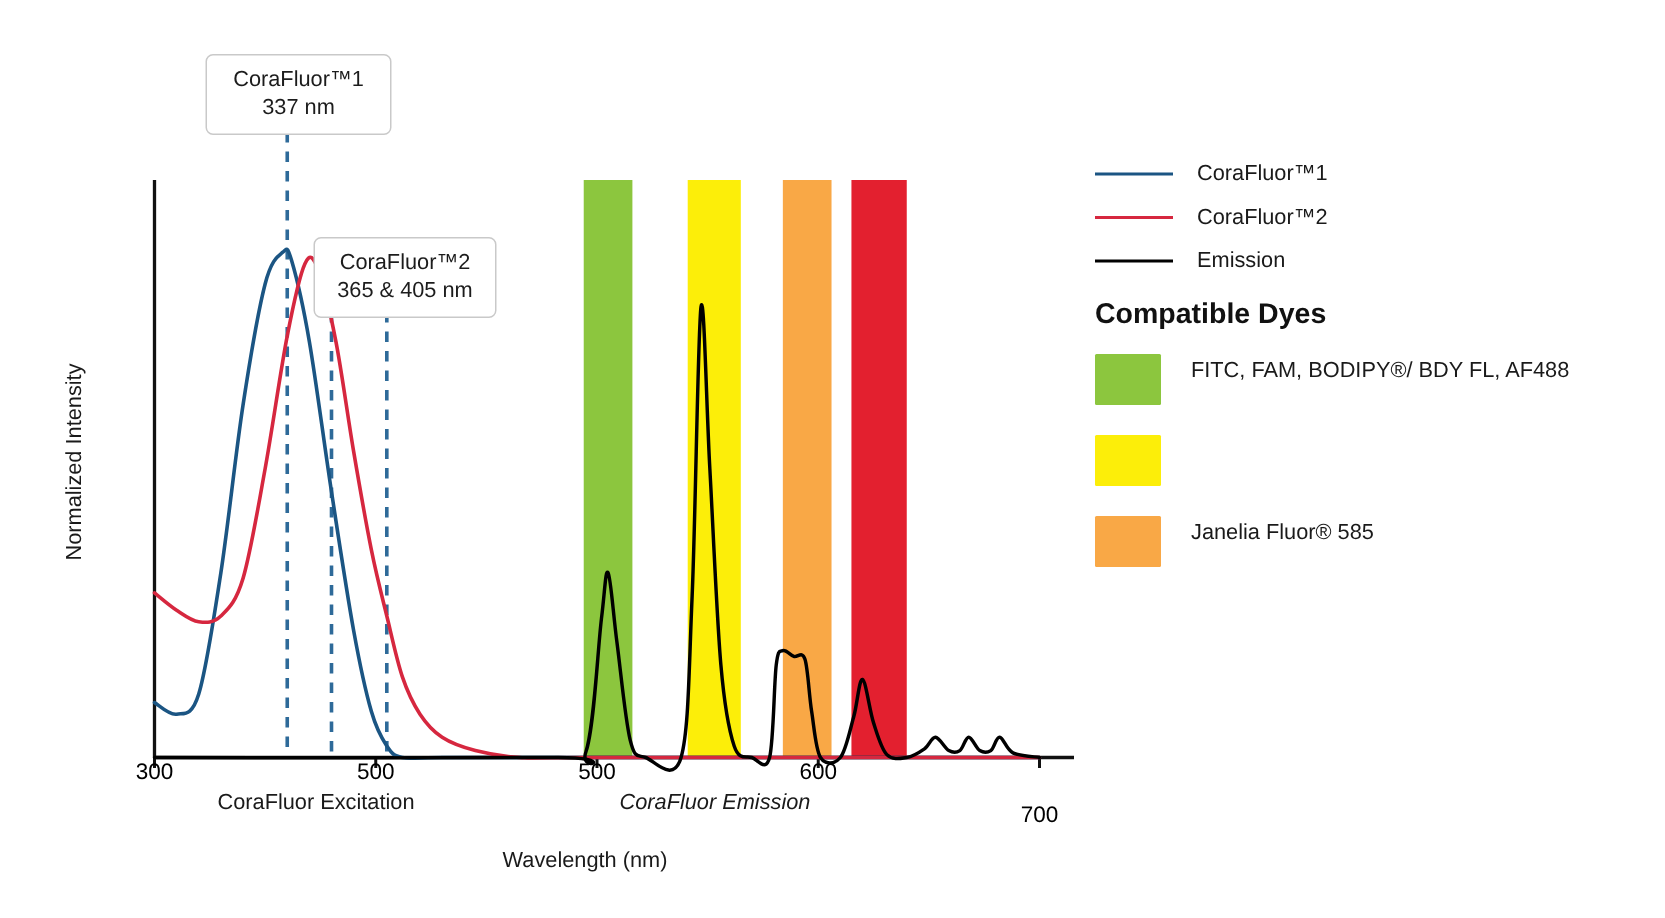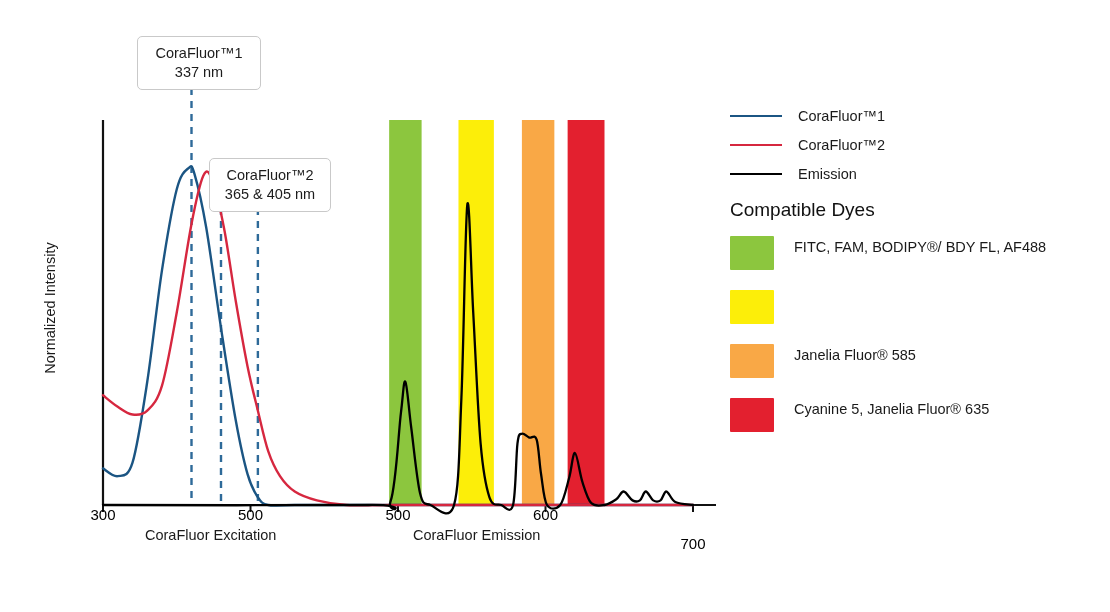--- a/index.html
+++ b/index.html
@@ -69,21 +69,21 @@
   }
 
   
   #legend{position:absolute;left:730px;top:108px;width:370px;}
   .legend-row{display:flex;align-items:center;margin-bottom:13px;}
   .legend-line{width:52px;height:0;border-top-width:2.6px;border-top-style:solid;margin-right:16px;flex:none;}
   .legend-label{font-size:14.5px;color:#1a1a1a;}
 
   #dyes-title{
     position:absolute;left:730px;top:199px;
-    font-size:19px;font-weight:normal;color:#111;
+    font-size:19px;font-weight:bold;color:#111;
   }
   #dyes{position:absolute;left:730px;top:236px;width:375px;}
   .dye-row{display:flex;align-items:flex-start;margin-bottom:20px;}
   .dye-swatch{width:44px;height:34px;margin-right:20px;flex:none;border-radius:1px;}
   .dye-label{font-size:14.5px;color:#1a1a1a;line-height:1.32;padding-top:2px;}
   .dye-label .l2{display:block;}
 </style>
 </head>
 <body>
 
@@ -129,22 +129,23 @@
 
   <div id="tick-labels">
       <div class="axis-tick" style="left: 73px; top: 506px;">300</div>
       <div class="axis-tick" style="left: 220.5px; top: 506px;">500</div>
       <div class="axis-tick" style="left: 368px; top: 506px;">500</div>
       <div class="axis-tick" style="left: 515.5px; top: 506px;">600</div>
       <div class="axis-tick" style="left: 663px; top: 506px; margin-top: 29px;">700</div>
     </div>
 
   <div class="axis-sub" id="sub-left" style="left:145px;top:527px;">CoraFluor Excitation</div>
-  <div class="axis-sub" id="sub-right" style="left:413px;top:527px;">CoraFluor Emission</div>
+  <div class="axis-sub" id="sub-right" style="left:413px;top:527px;font-style:italic;">CoraFluor Emission</div>
 
+  <div id="axis-title">Wavelength (nm)</div>
   <div id="ylabel">Normalized Intensity</div>
 
   <div id="legend">
       <div class="legend-row">
         <span class="legend-line" style="border-top-color: rgb(27, 85, 131);"></span>
         <span class="legend-label">CoraFluor™1</span>
       </div>
       <div class="legend-row">
         <span class="legend-line" style="border-top-color: rgb(214, 39, 63);"></span>
         <span class="legend-label">CoraFluor™2</span>
@@ -161,19 +162,15 @@
         <span class="dye-swatch" style="background: rgb(140, 198, 62);"></span>
         <span class="dye-label"><span>FITC, FAM, BODIPY®/ BDY FL, AF488</span></span>
       </div>
       <div class="dye-row">
         <span class="dye-swatch" style="background: rgb(252, 238, 9);"></span>
       </div>
       <div class="dye-row">
         <span class="dye-swatch" style="background: rgb(249, 168, 70);"></span>
         <span class="dye-label"><span>Janelia Fluor® 585</span></span>
       </div>
-      <div class="dye-row">
-        <span class="dye-swatch" style="background: rgb(227, 32, 47);"></span>
-        <span class="dye-label"><span>Cyanine 5, Janelia Fluor® 635</span></span>
-      </div>
     </div>
 
 </div>
 
 </body></html>

